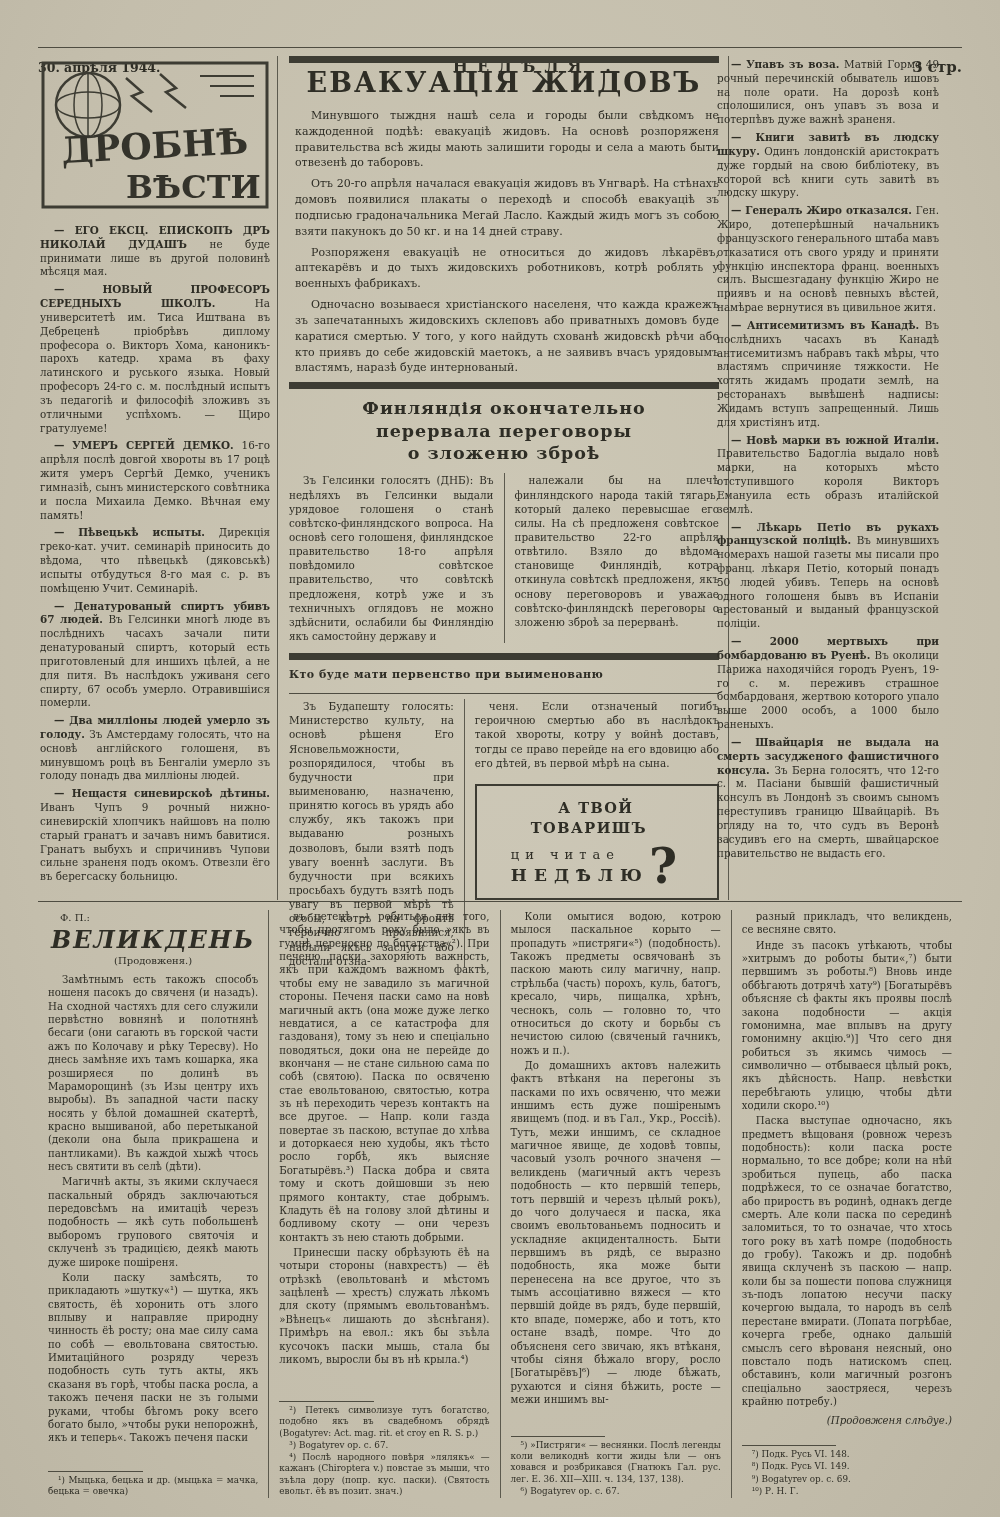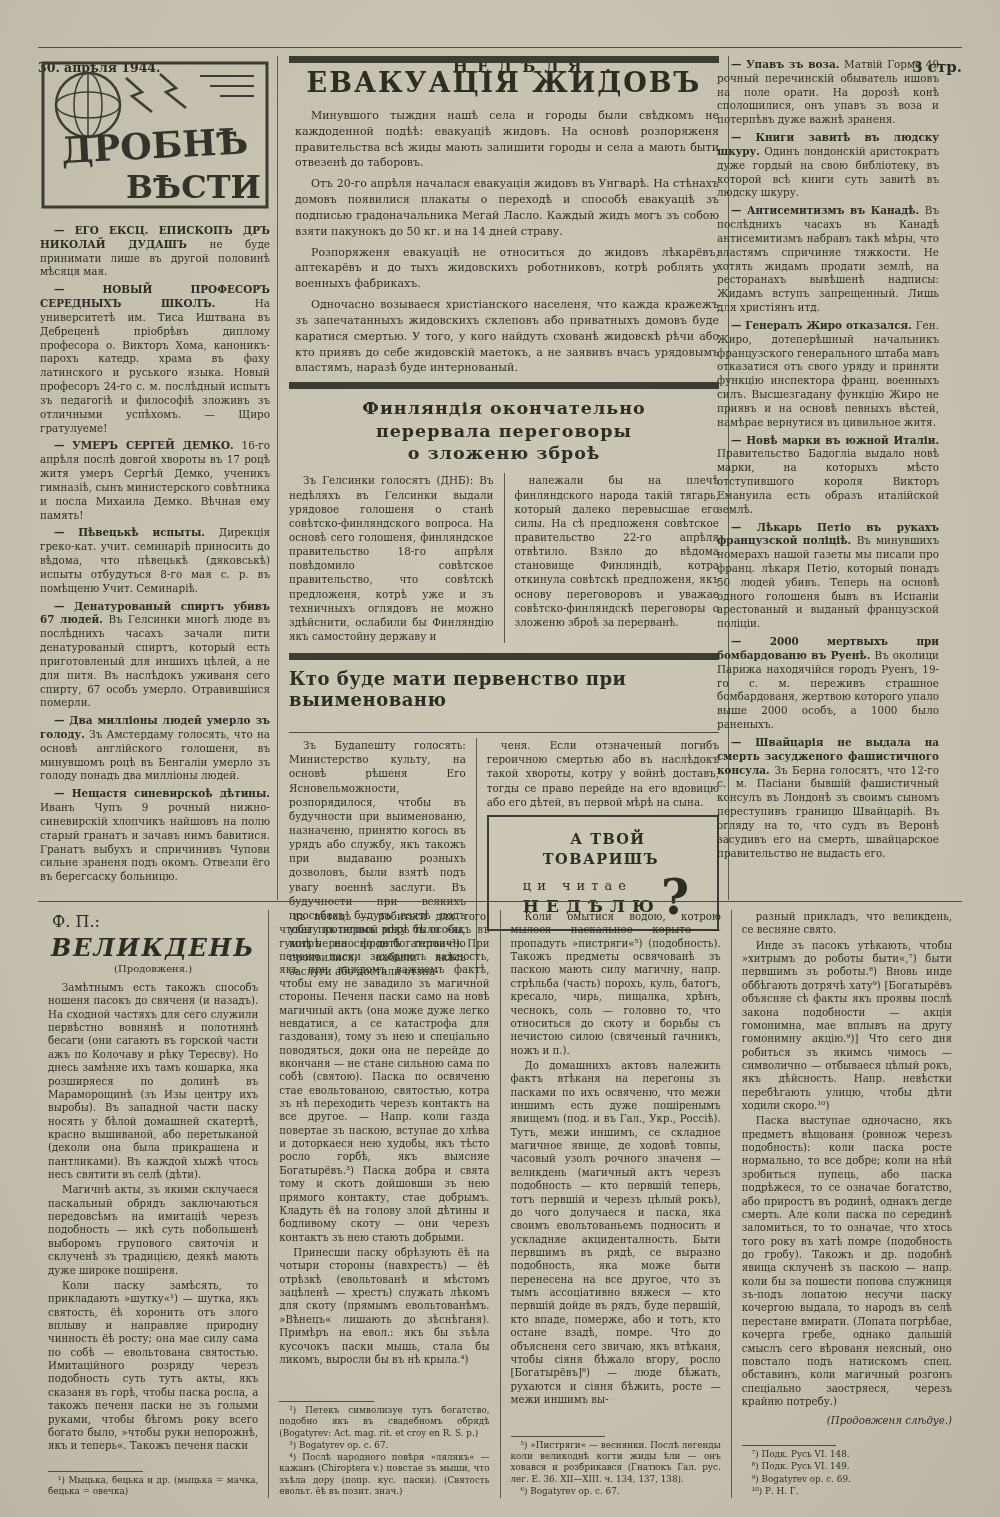--- a/index.html
+++ b/index.html
@@ -31,35 +31,35 @@
   .logo-wrap{margin:2px 0 10px 0;}
   
   .black-bar{height:7px; background:#3d3c33; margin:0 0 4px 0;}
   .main-title{font-size:27px; font-weight:bold; text-align:center; letter-spacing:2px; margin:4px 0 10px 0;}
   .body-text p{font-size:11px; line-height:1.44; text-align:justify; text-indent:16px; margin:0 0 5px 6px;}
   .fin-title{font-size:17.5px; font-weight:bold; text-align:center; line-height:1.28; white-space:pre-line; margin:8px 0 9px 0; letter-spacing:1px;}
   .subcols{display:flex; align-items:stretch;}
   .subcol{flex:1; font-size:10.4px; line-height:1.36; text-align:justify;}
   .subcol + .subcol{border-left:1px solid #5c5a4e; padding-left:10px; margin-left:10px;}
   .subcol p{margin:0; text-indent:14px;}
-  .kto-title{font-size:18px; font-weight:bold; margin:8px 0 5px 0; padding-bottom:22px; border-bottom:1px solid #4e4c41; letter-spacing:.5px;}
-  
-  .ad-box{border:2px solid #3d3c33; margin-top:6px; padding:12px 18px 10px 14px; background:rgba(255,255,255,0.03);}
+  .kto-title{font-size:11px; font-weight:bold; margin:8px 0 5px 0; padding-bottom:12px; border-bottom:1px solid #4e4c41; letter-spacing:.5px;}
+  
+  .ad-box{border:2px solid #3d3c33; margin-top:14px; padding:12px 30px 10px 14px; background:rgba(255,255,255,0.03);}
   .ad-line1{font-size:14.5px; font-weight:bold; letter-spacing:1.5px; text-align:center; margin:0;}
   .ad-row{display:flex; align-items:center; justify-content:flex-end; margin-top:8px;}
   .ad-left{padding-left:6px;}
   .ad-line2{font-size:13px; letter-spacing:6px; margin:0 0 8px 0;}
   .ad-line3{font-size:17px; font-weight:bold; letter-spacing:7px; margin:0;}
   .ad-q{font-size:48px; font-weight:bold; line-height:.9; padding-right:10px;}
   
   .bottom-rule{position:absolute; top:901px; left:38px; width:924px; border-top:1.5px solid #4e4c41;}
   #bottom{position:absolute; top:910px; left:38px; width:924px; height:588px; display:flex;}
   .bcol{flex:1; padding:0 10px; display:flex; flex-direction:column; min-width:0;}
   .bcol + .bcol{border-left:1px solid #5c5a4e;}
-  .byline{font-size:16px; margin:2px 0 0 4px;}
+  .byline{font-size:10px; margin:2px 0 0 12px;}
   .v-title{font-style:italic; font-weight:bold; font-size:24px; text-align:center; letter-spacing:2px; margin:2px 0 0 0;}
   .v-sub{font-size:10px; text-align:center; margin:1px 0 7px 0;}
   .bpara{font-size:10.2px; line-height:1.31; text-align:justify; text-indent:14px; margin:0 0 2px 0;}
   .end-note{text-align:right; font-style:italic; text-indent:0; margin-top:4px;}
   .spacer{flex:1 1 auto; min-height:4px;}
   .fn-rule{width:45%; border-top:1px solid #4e4c41; margin:6px 0 3px 0;}
   .fn{font-size:8.8px; line-height:1.28; text-align:justify; text-indent:10px; margin:0 0 1px 0;}
 </style>
 </head>
 <body>
@@ -144,22 +144,22 @@
             <div class="ad-q">?</div>
           </div>
         </div>
       </div>
     </div>
   </section>
 
   <section id="col-right">
     <p class="news"><b>— Упавъ зъ воза.</b><span>Матвій Гормо 49 рочный перечинскій обыватель ишовъ на поле орати. На дорозѣ конѣ сполошилися, онъ упавъ зъ воза и потерпѣвъ дуже важнѣ зраненя.</span></p>
     <p class="news"><b>— Книги завитѣ въ людску шкуру.</b><span>Одинъ лондонскій аристократъ дуже гордый на свою библіотеку, въ которой всѣ книги суть завитѣ въ людску шкуру.</span></p>
+    <p class="news"><b>— Генералъ Жиро отказался.</b><span>Ген. Жиро, дотеперѣшный начальникъ французского генерального штаба мавъ отказатися отъ свого уряду и приняти функцію инспектора франц. военныхъ силъ. Высшезгадану функцію Жиро не приявъ и на основѣ певныхъ вѣстей, намѣрае вернутися въ цивильное житя.</span></p>
     <p class="news"><b>— Антисемитизмъ въ Канадѣ.</b><span>Въ послѣднихъ часахъ въ Канадѣ антисемитизмъ набравъ такѣ мѣры, что властямъ спричиняе тяжкости. Не хотять жидамъ продати землѣ, на ресторанахъ вывѣшенѣ надписы: Жидамъ вступъ запрещенный. Лишь для христіянъ итд.</span></p>
-    <p class="news"><b>— Генералъ Жиро отказался.</b><span>Ген. Жиро, дотеперѣшный начальникъ французского генерального штаба мавъ отказатися отъ свого уряду и приняти функцію инспектора франц. военныхъ силъ. Высшезгадану функцію Жиро не приявъ и на основѣ певныхъ вѣстей, намѣрае вернутися въ цивильное житя.</span></p>
     <p class="news"><b>— Новѣ марки въ южной Италіи.</b><span>Правительство Бадогліа выдало новѣ марки, на которыхъ мѣсто отступившого короля Викторъ Емануила есть образъ италійской землѣ.</span></p>
     <p class="news"><b>— Лѣкарь Петіо въ рукахъ французской поліціѣ.</b><span>Въ минувшихъ номерахъ нашой газеты мы писали про франц. лѣкаря Петіо, который понадъ 50 людей убивъ. Теперь на основѣ одного голошеня бывъ въ Испаніи арестованый и выданый французской поліціи.</span></p>
     <p class="news"><b>— 2000 мертвыхъ при бомбардованю въ Руенѣ.</b><span>Въ околици Парижа находячійся городъ Руенъ, 19-го с. м. переживъ страшное бомбардованя, жертвою которого упало выше 2000 особъ, а 1000 было раненыхъ.</span></p>
     <p class="news"><b>— Швайцарія не выдала на смерть засудженого фашистичного консула.</b><span>Зъ Берна голосятъ, что 12-го с. м. Пасіани бывшій фашистичный консулъ въ Лондонѣ зъ своимъ сыномъ переступивъ границю Швайцаріѣ. Въ огляду на то, что судъ въ Веронѣ засудивъ его на смерть, швайцарское правительство не выдасть его.</span></p>
   </section>
 
   <div class="bottom-rule"></div>
 
   <section id="bottom">
     <div class="bcol">

